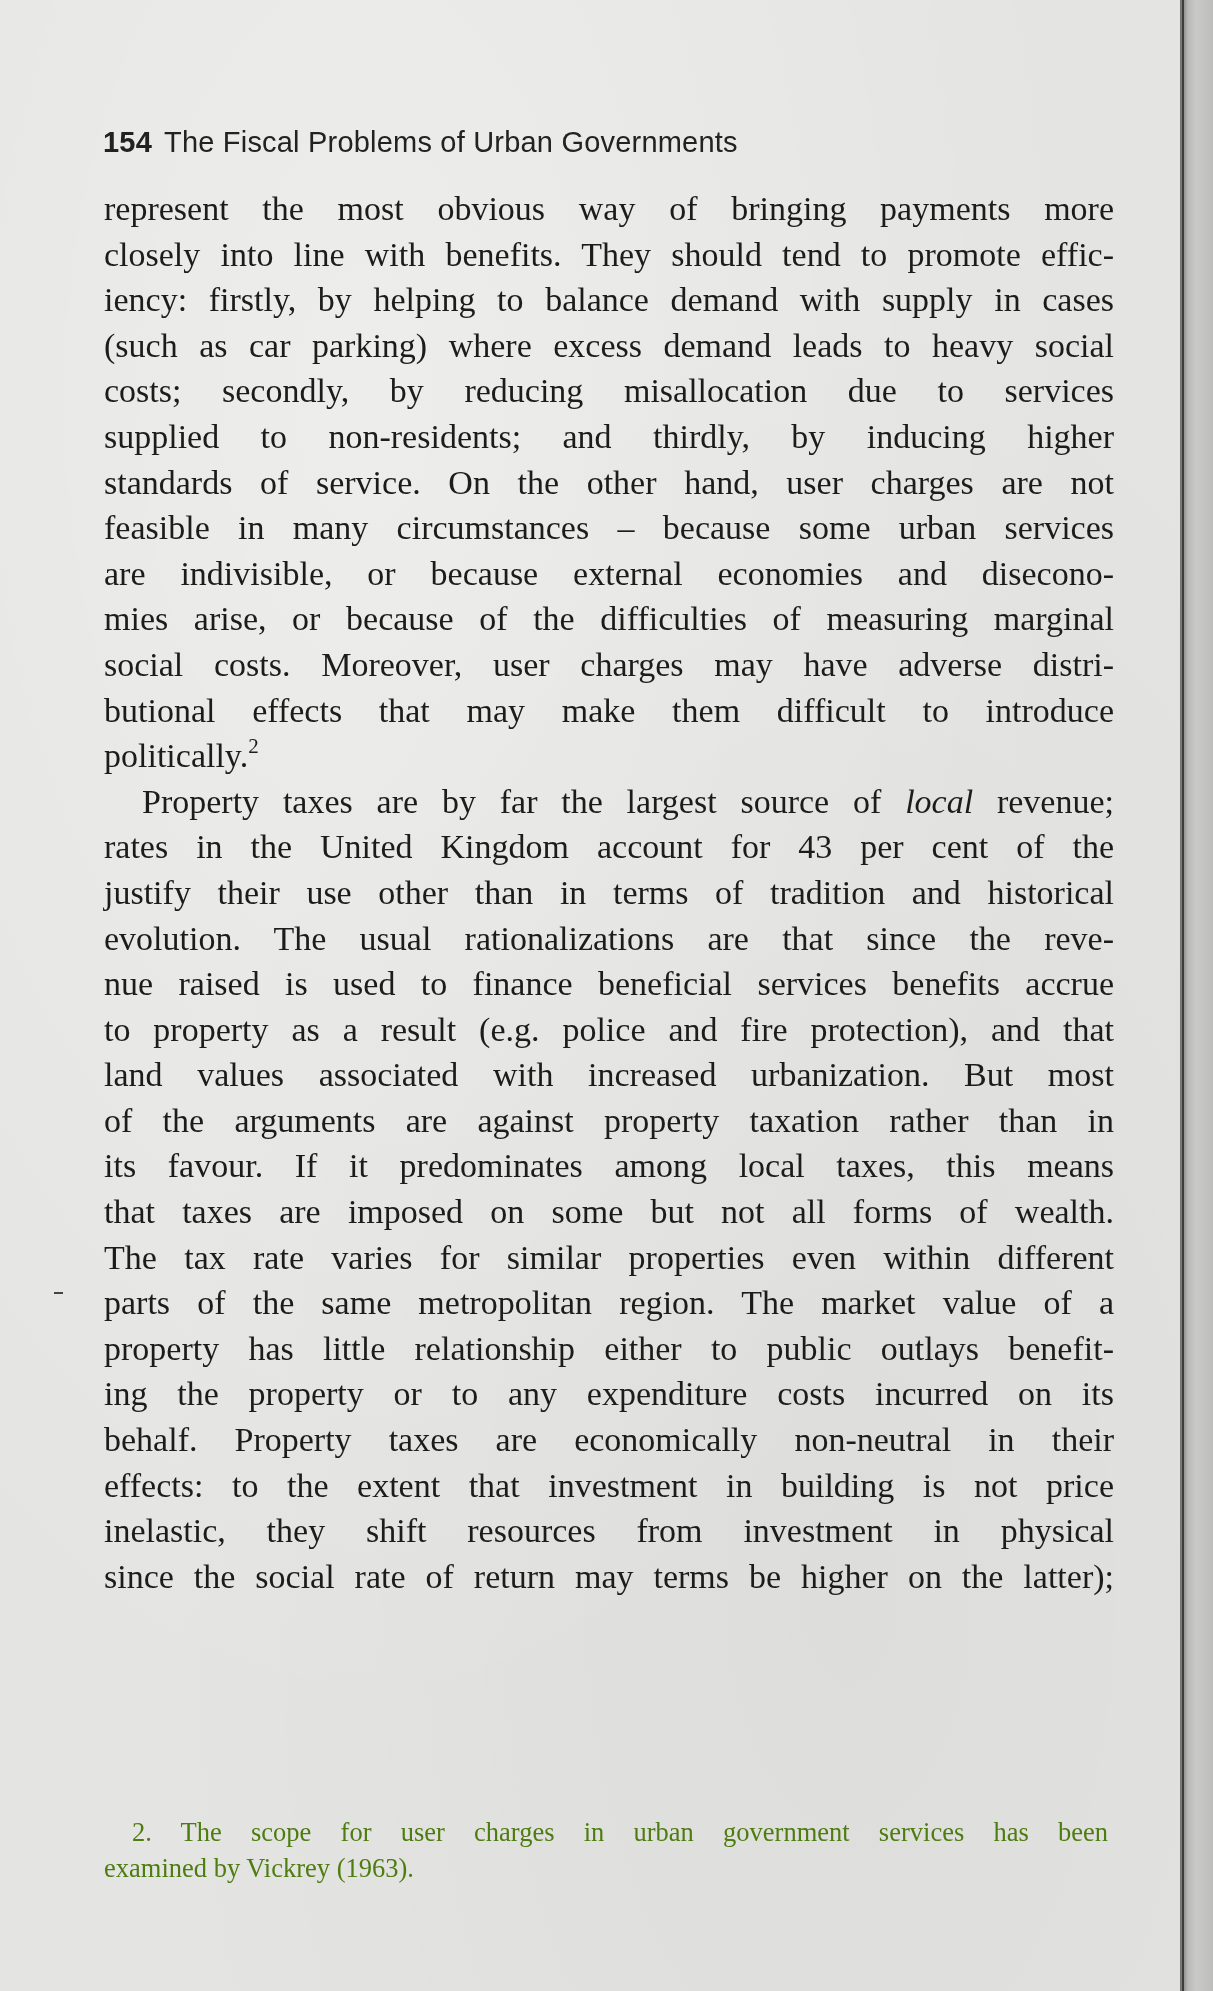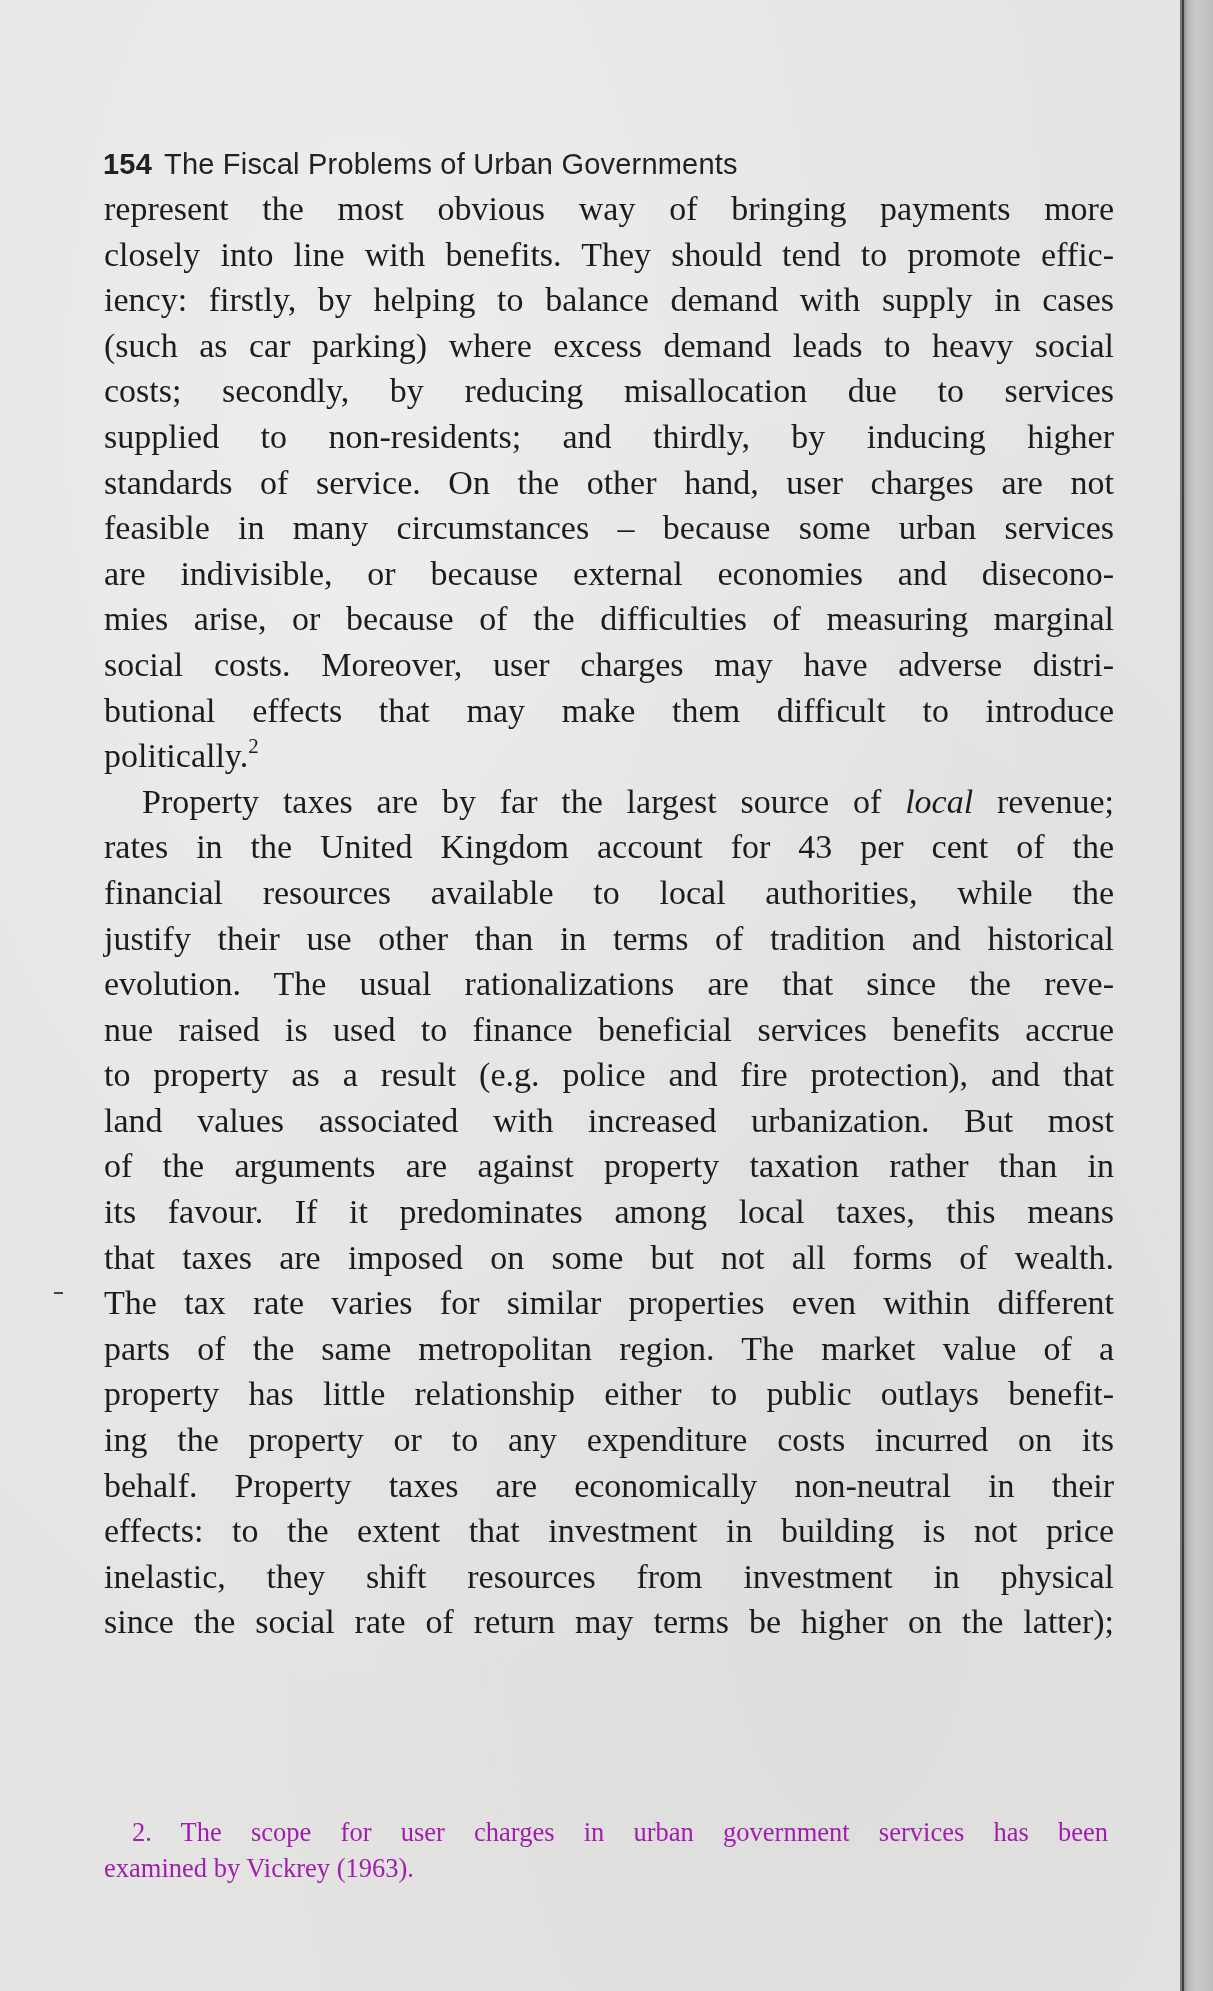--- a/index.html
+++ b/index.html
@@ -42,21 +42,20 @@
     }
     .running-head {
       position: absolute;
       left: 103px;
       top: 126px;
       font-family: "Liberation Sans", sans-serif;
       font-size: 29px;
       color: #222;
       white-space: nowrap;
       letter-spacing: 0.2px;
-      margin-top: 22px;
     }
     .running-head .folio {
       font-weight: bold;
       margin-right: 12px;
     }
     .body-text {
       position: absolute;
       left: 104px;
       top: 186px;
       width: 1010px;
@@ -86,21 +85,21 @@
     .line em {
     }
     .footnote {
       position: absolute;
       left: 104px;
       top: 1814px;
       width: 1004px;
       font-family: "Liberation Serif", serif;
       font-size: 26.5px;
       line-height: 36px;
-      color: #a21caf;
+      color: #4d7c0f;
     }
     .fn-line {
       display: block;
       white-space: nowrap;
       text-align: justify;
       text-align-last: justify;
     }
     .fn-line.indent {
       padding-left: 28px;
     }
@@ -138,21 +137,20 @@
       <span class="line">are indivisible, or because external economies and disecono-</span>
       <span class="line">mies arise, or because of the difficulties of measuring marginal</span>
       <span class="line">social costs. Moreover, user charges may have adverse distri-</span>
       <span class="line">butional effects that may make them difficult to introduce</span>
       <span class="line last"><span>politically.</span><sup>2</sup></span>
     </div>
 
     <div>
       <span class="line indent"><span>Property taxes are by far the largest source of </span><em>local</em><span> revenue;</span></span>
       <span class="line">rates in the United Kingdom account for 43 per cent of the</span>
-      <span class="line">financial resources available to local authorities, while the</span>
       <span class="line">justify their use other than in terms of tradition and historical</span>
       <span class="line">evolution. The usual rationalizations are that since the reve-</span>
       <span class="line">nue raised is used to finance beneficial services benefits accrue</span>
       <span class="line">to property as a result (e.g. police and fire protection), and that</span>
       <span class="line">land values associated with increased urbanization. But most</span>
       <span class="line">of the arguments are against property taxation rather than in</span>
       <span class="line">its favour. If it predominates among local taxes, this means</span>
       <span class="line">that taxes are imposed on some but not all forms of wealth.</span>
       <span class="line">The tax rate varies for similar properties even within different</span>
       <span class="line">parts of the same metropolitan region. The market value of a</span>

